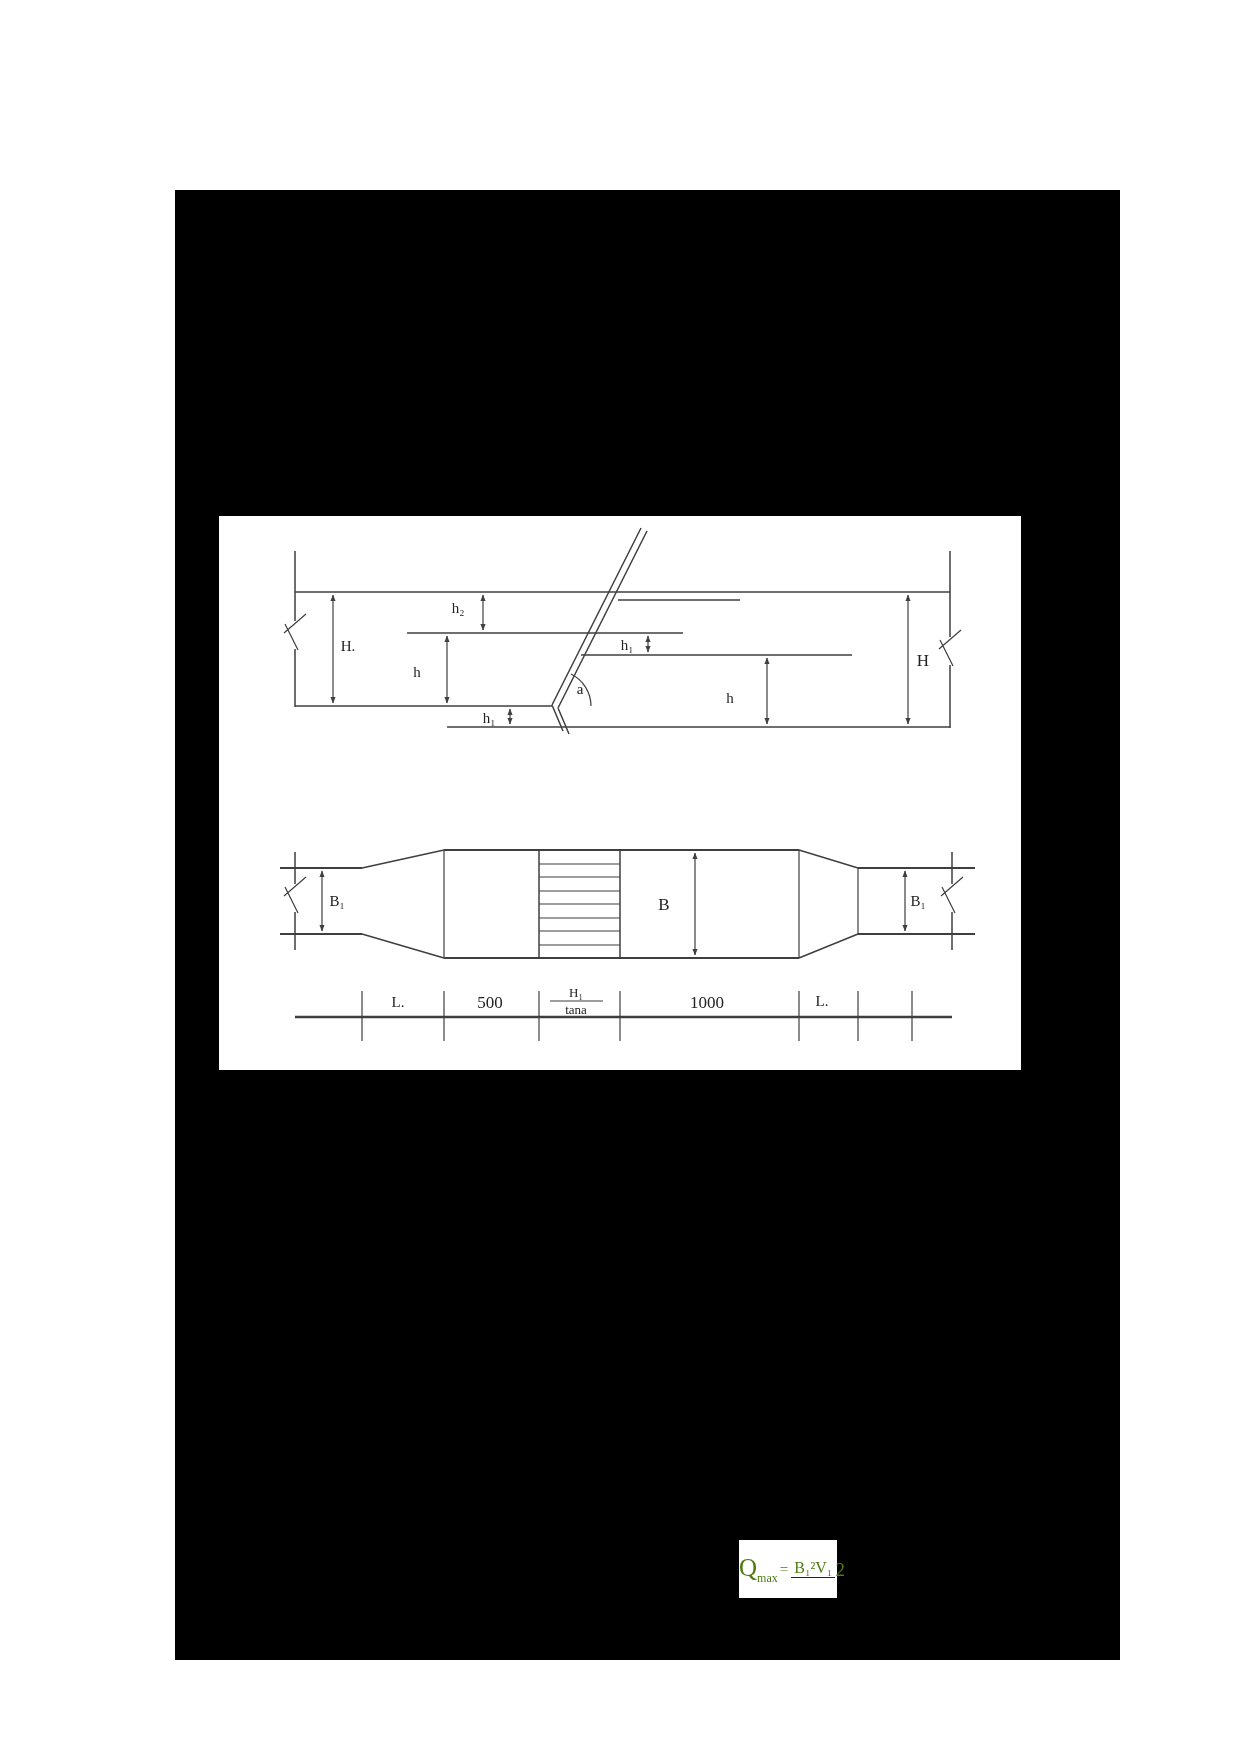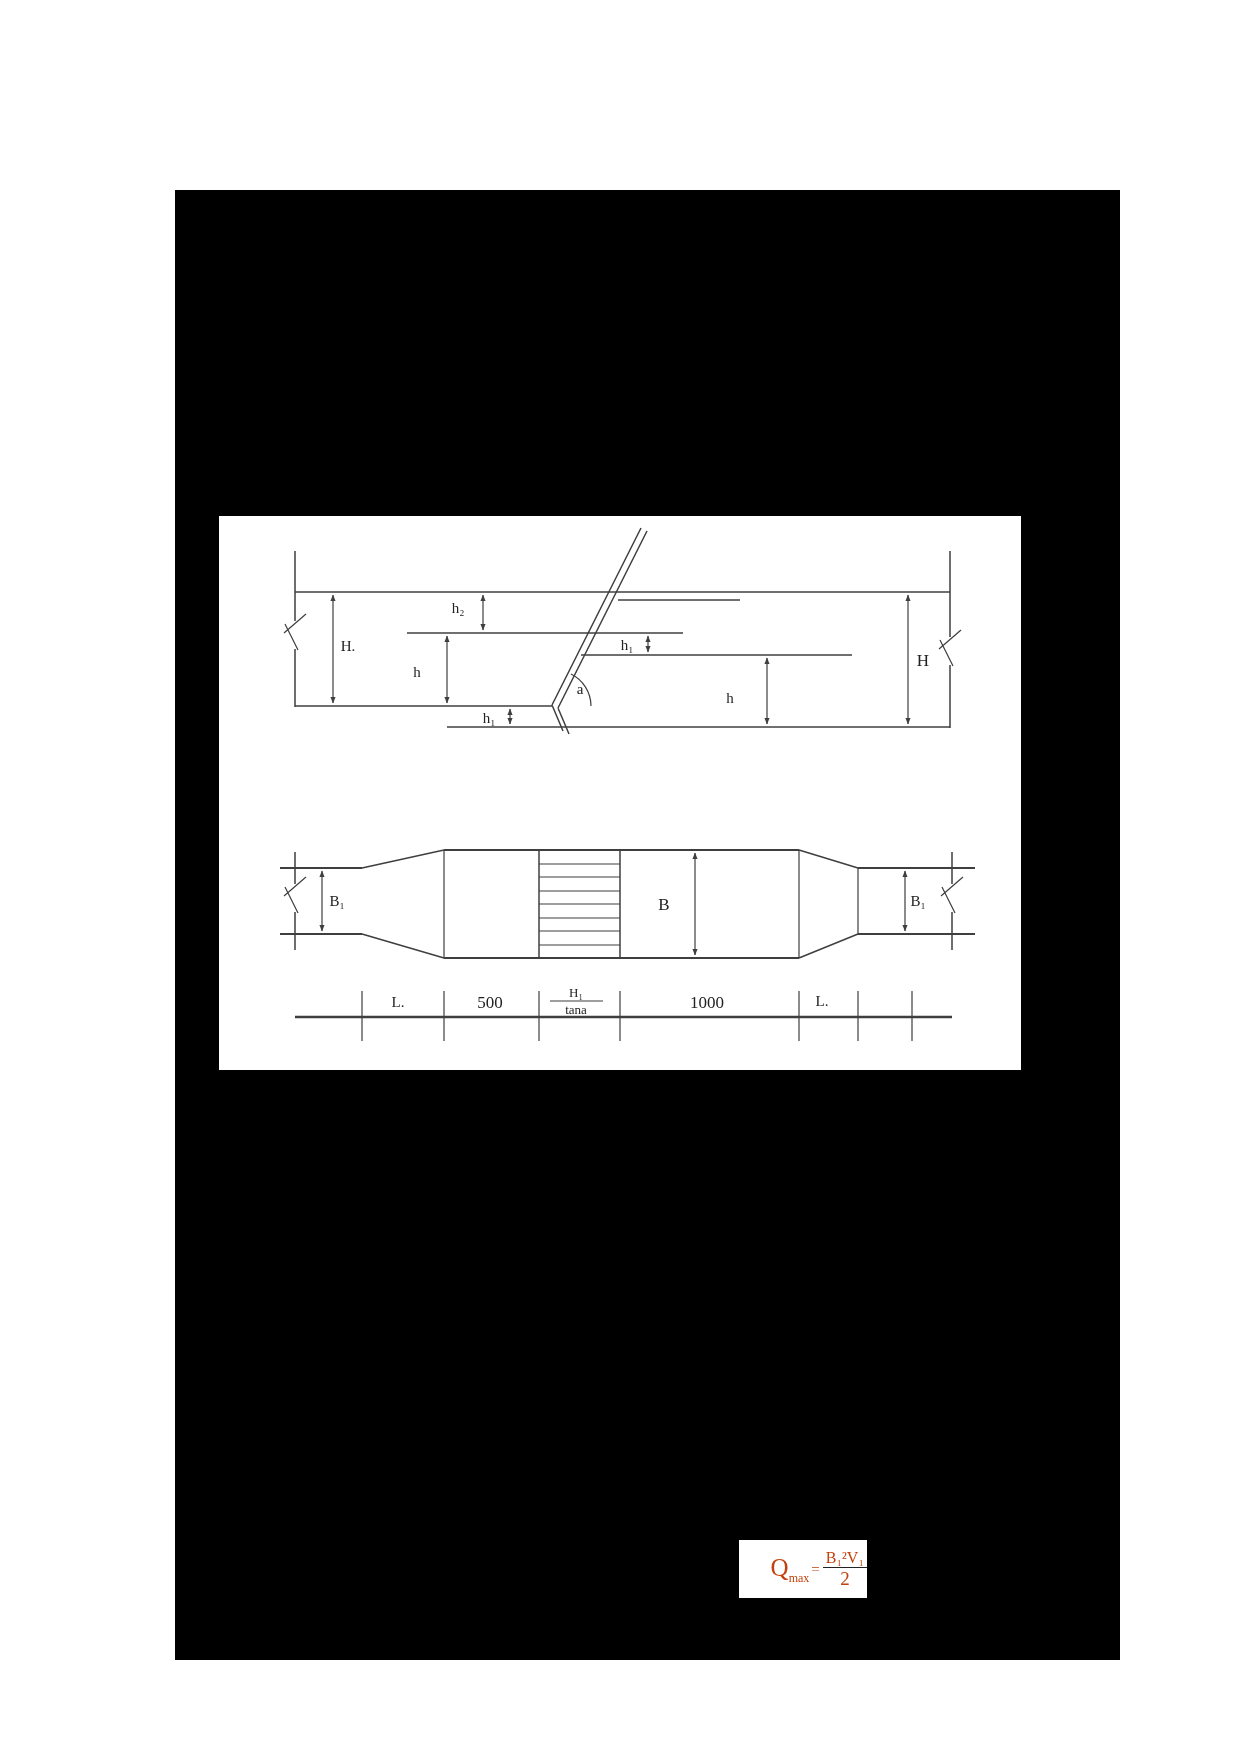--- a/index.html
+++ b/index.html
@@ -24,29 +24,29 @@
   .ln2{stroke-width:1.9px;}
   .thin{stroke-width:1.2px;}
   .thick{stroke-width:2.4px;}
   text.lbl{
     fill:var(--text); font-family:"Liberation Serif","DejaVu Serif",serif;
     font-size:15px; text-anchor:middle;
   }
   text.big{font-size:17px;}
   text.sm{font-size:13px;}
   .formula-panel{
-    position:absolute; left:739px; top:1540px; width:128px; height:58px;
+    position:absolute; left:739px; top:1540px; width:98px; height:58px;
     background:var(--paper);
-    display:flex; align-items:center; justify-content:flex-end;
-    color:#c2410c; line-height:1;
+    display:flex; align-items:center; justify-content:space-between;
+    color:#4d7c0f; line-height:1;
   }
   .formula-panel .q{font-size:25px;}
   .formula-panel .q sub{font-size:12px;}
   .formula-panel .eq{font-size:15px; margin:0 3px 0 2px;}
-  .frac{display:inline-flex; flex-direction:column; align-items:center;}
+  .frac{display:inline-flex; flex-direction:row; align-items:center;}
   .frac .num{font-size:16px; border-bottom:1.4px solid #222; padding:0 3px 1px 3px;}
   .frac .den{font-size:19px; padding-top:1px;}
 </style>
 </head>
 <body>
 
 <div class="page">
 
   <div class="black-region"></div>
 

